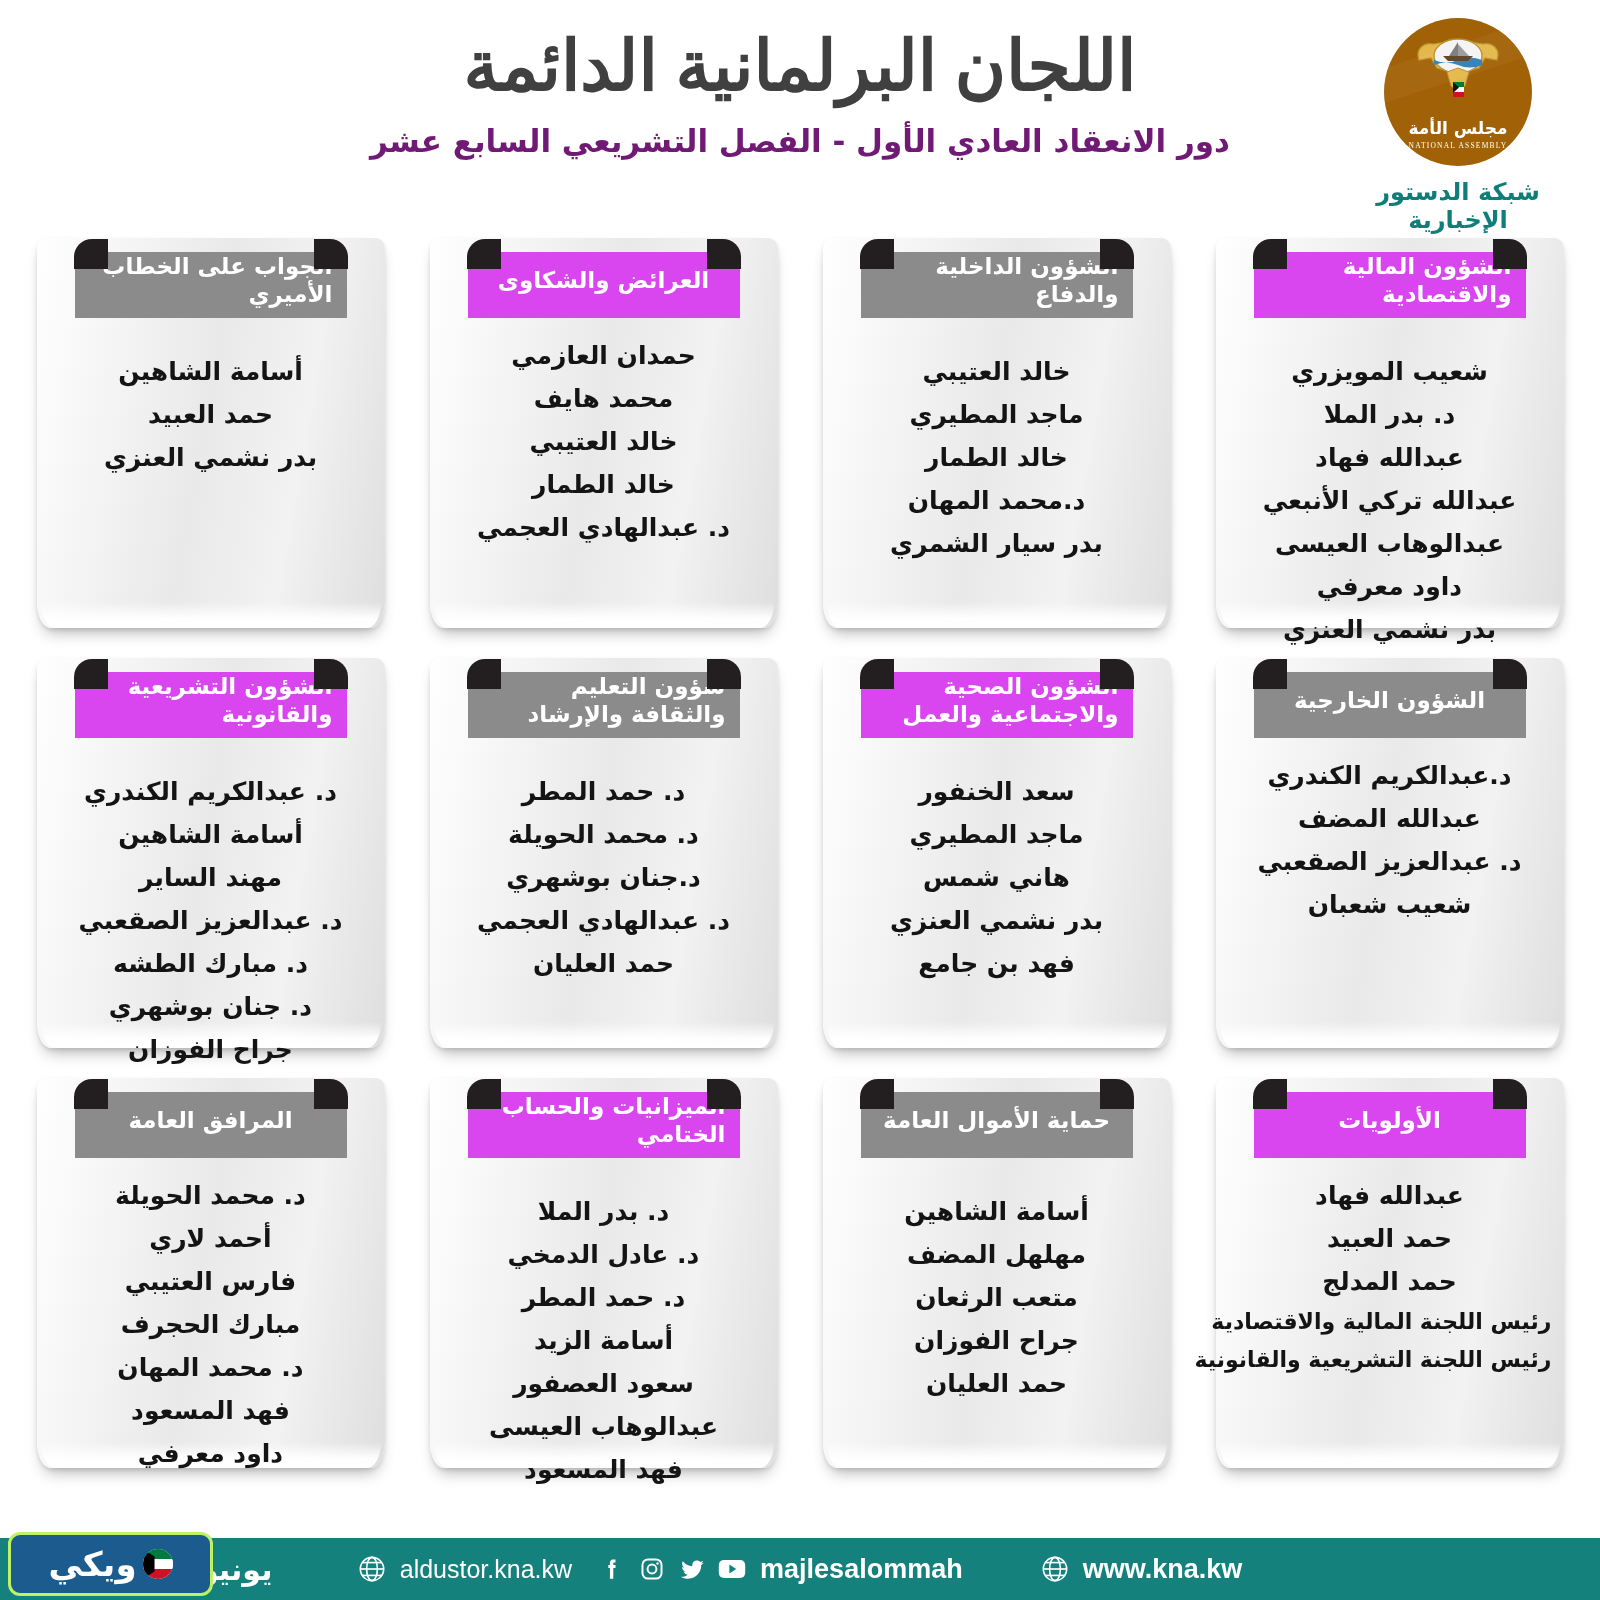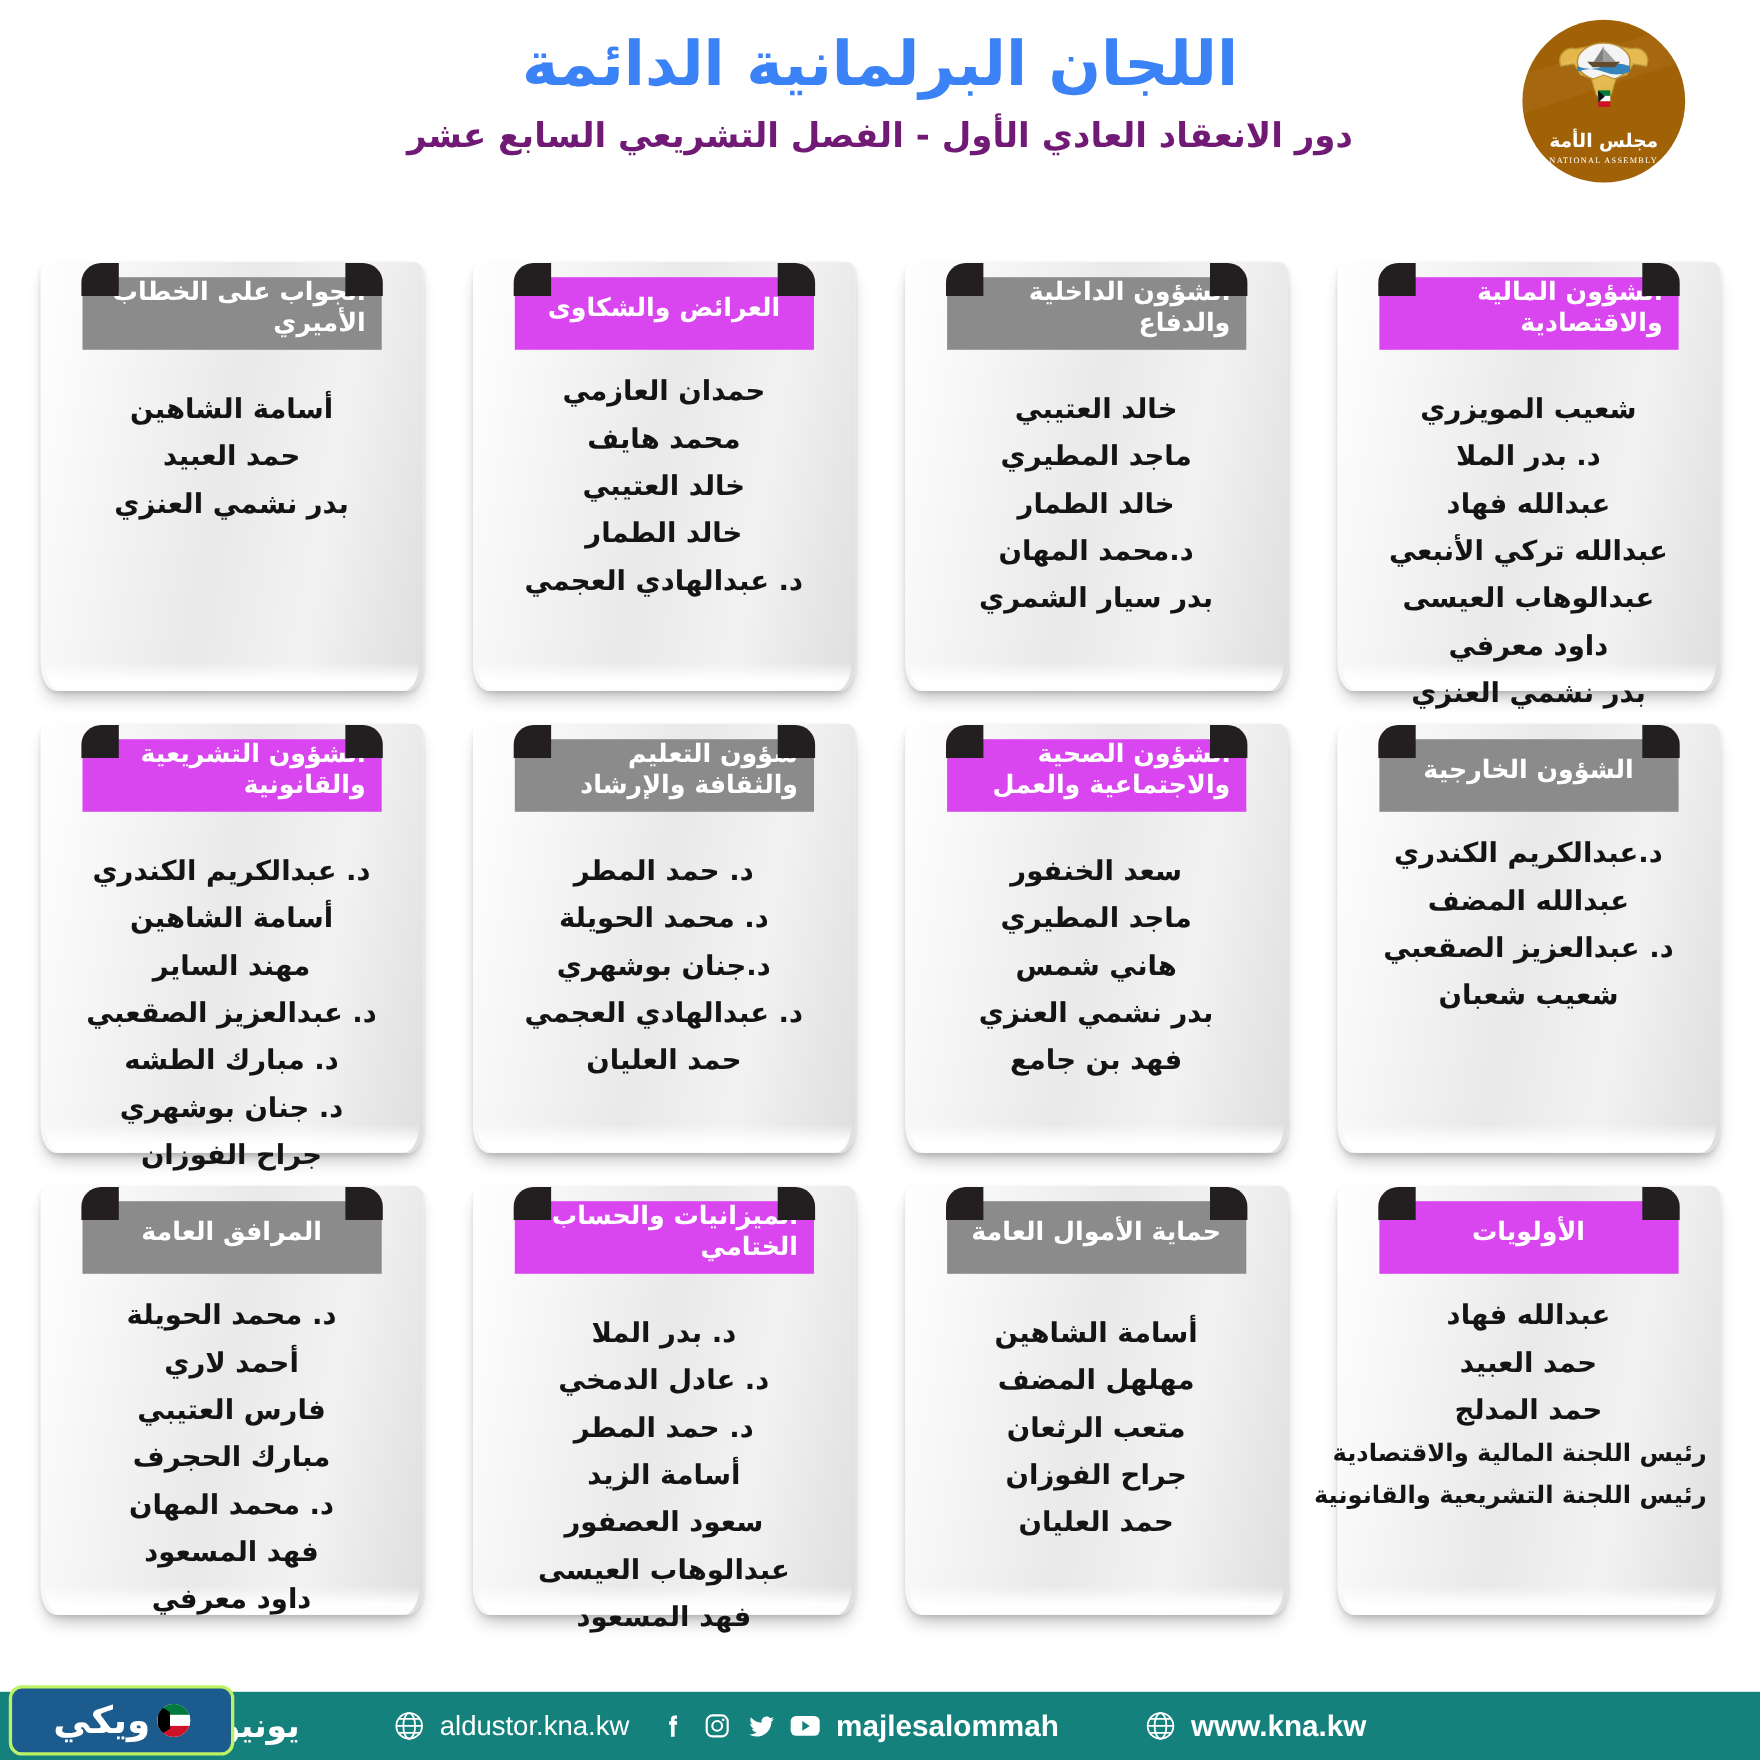--- a/index.html
+++ b/index.html
@@ -25,26 +25,27 @@
 
   .title-block {
     position: absolute;
     left: 0;
     right: 0;
     top: 26px;
     text-align: center;
   }
 
   .main-title {
-    font-size: 56px;
-    font-weight: bold;
-    color: #3b82f6;
+    font-size: 70px;
+    font-weight: bold;
+    color: #404040;
     letter-spacing: -1px;
     line-height: 1.18;
     direction: rtl;
+    font-family: Liberation Serif, serif;
   }
 
   .sub-title {
     margin-top: 14px;
     font-size: 31px;
     font-weight: bold;
     color: #701a75;
     direction: rtl;
     letter-spacing: -0.3px;
   }
@@ -353,20 +354,21 @@
 
         <path d="M34 38 L45 34 L56 38 L52 52 L45 58 L38 52 Z" fill="#e3b74a" stroke="#b8902e" stroke-width="1"></path>
         <rect x="40" y="48" width="11" height="5" fill="#007a3d"></rect>
         <rect x="40" y="53" width="11" height="5" fill="#ffffff"></rect>
         <rect x="40" y="58" width="11" height="5" fill="#ce1126"></rect>
         <path d="M40 48 L46 53.5 L40 59 Z" fill="#111111"></path>
       </svg>
       <div class="logo-arabic">مجلس الأمة</div>
       <div class="logo-latin">NATIONAL ASSEMBLY</div>
     </div>
+    <div class="logo-caption">شبكة الدستور الإخبارية</div>
   </div>
 </div>
 
 <div class="grid" id="grid">
     <div>
       <div class="card">
         <div class="card-sheet"></div>
         <div class="card-tab teal two-line">
           <span class="clip left"></span>
           <span class="clip right"></span>

